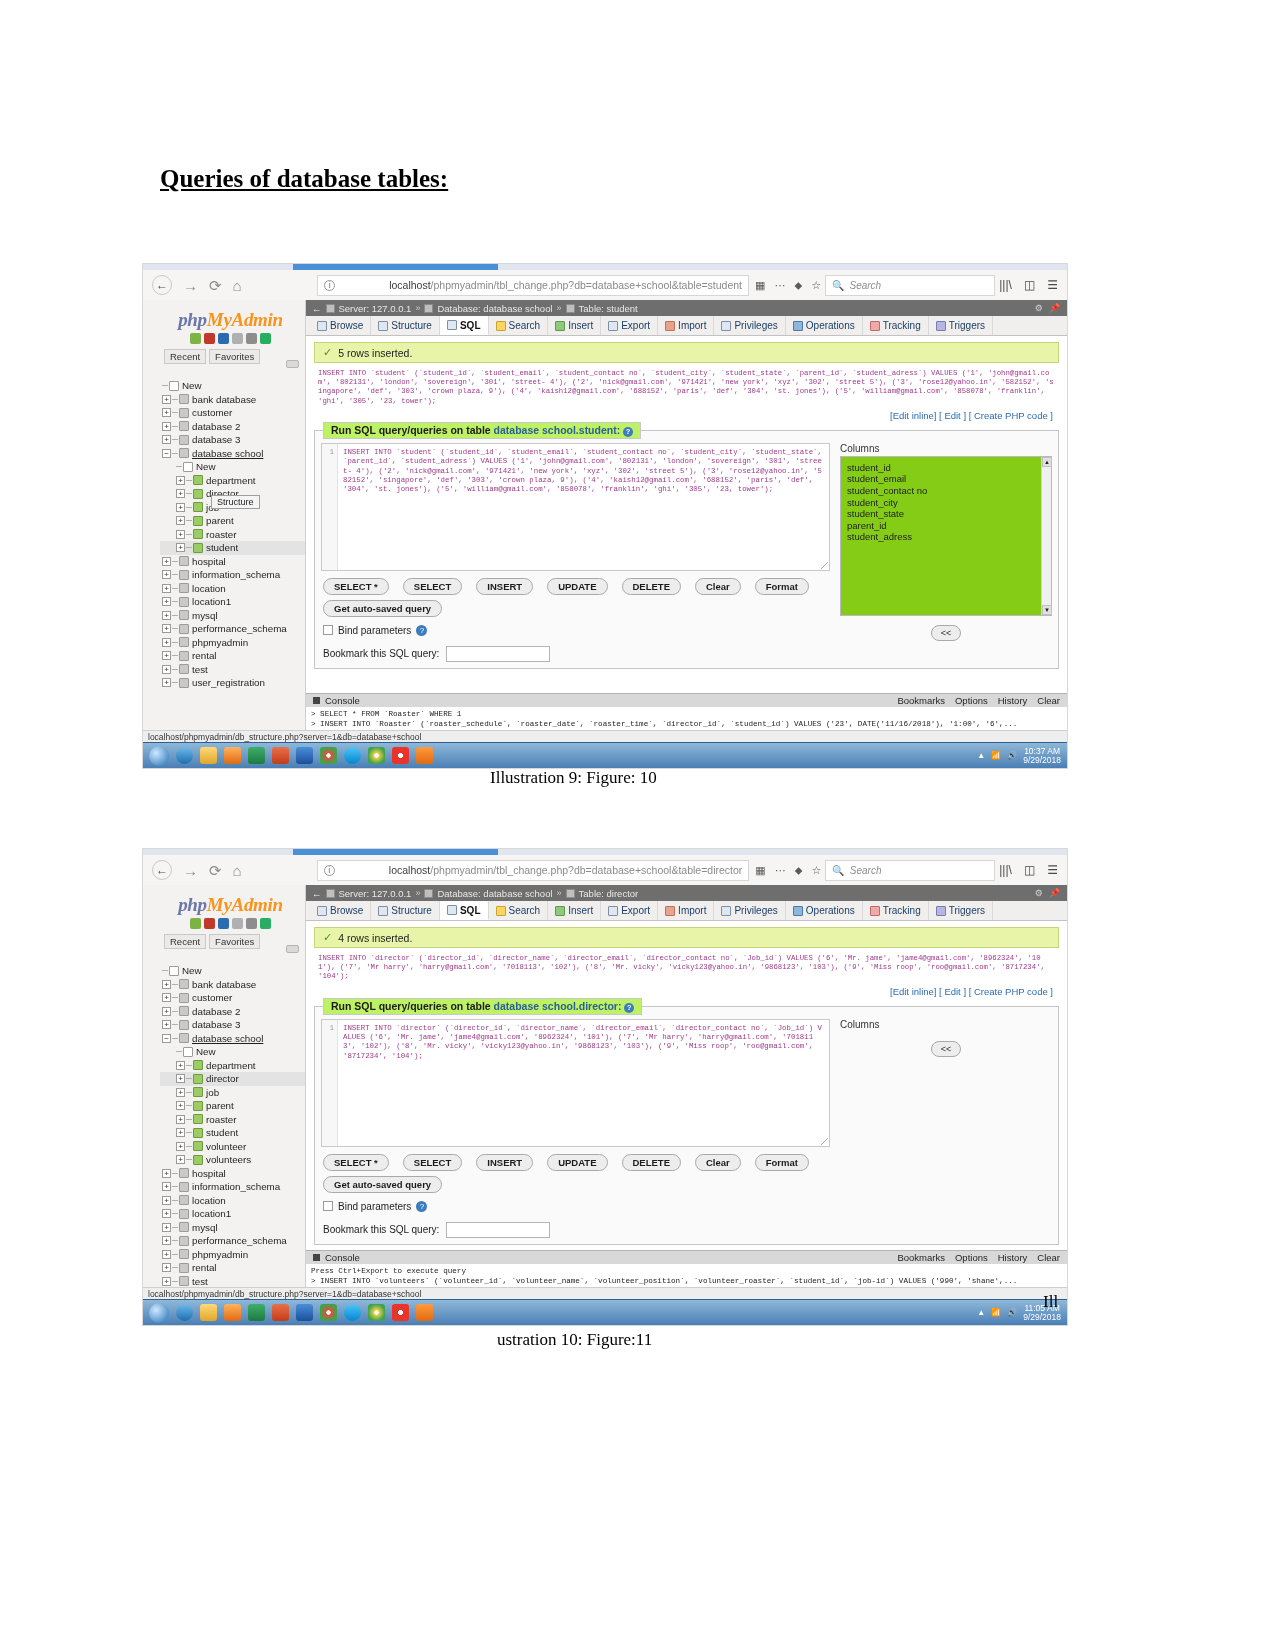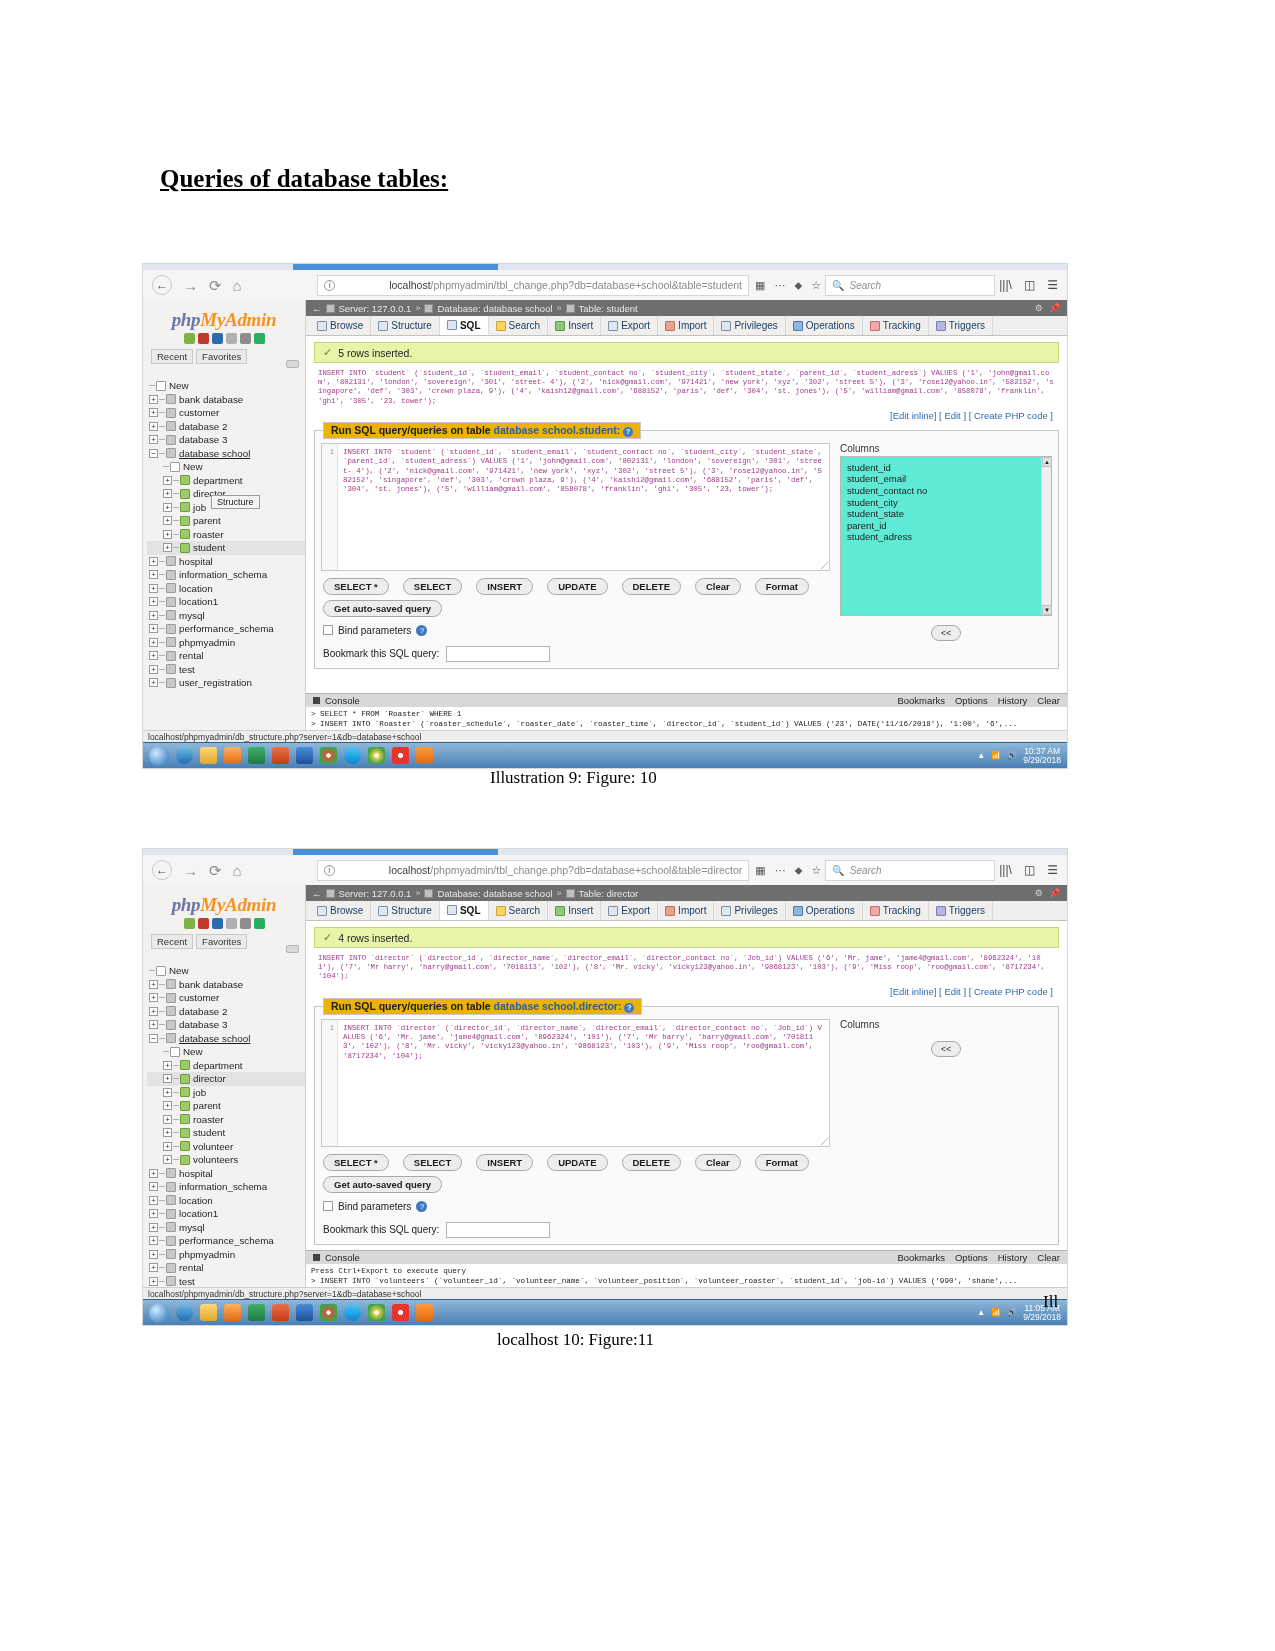--- a/index.html
+++ b/index.html
@@ -49,21 +49,21 @@
                display:flex; align-items:center; gap:5px; padding:0 6px; margin-right:4px; }
   .searchbox .q { font-size:10px; color:#666; }
   .searchbox .ph { font-size:10px; color:#8d8d8d; font-style:italic; }
   .right-icons { display:flex; align-items:center; gap:12px; padding-right:9px; font-size:12px; color:#4a4a4a; }
 
   
   .pma { position:absolute; left:0; top:36px; right:0; bottom:26px; display:flex; background:#fff; }
 
   
   .sidebar { width:163px; background:#f3f2f1; border-right:1px solid #cfcfcf;
-             padding:4px 0 0 0; position:relative; }
+             padding:4px 0 0 13px; position:relative; }
   .pma-logo { text-align:center; font-family:"Liberation Serif", serif;
               font-size:19px; font-weight:bold; font-style:italic; padding:5px 0 2px; letter-spacing:-0.3px;}
   .pma-logo .p1 { color:#6c77a8; }
   .pma-logo .p2 { color:#f7941d; }
   .logo-icons { display:flex; justify-content:center; gap:3px; padding-bottom:3px; }
   .li { width:11px; height:11px; border-radius:2px; display:inline-block; }
   .li.home{background:#7cb342;} .li.doc{background:#c0392b;} .li.help{background:#2b6cb0;}
   .li.sql{background:#b0b0b0;} .li.gear{background:#8d8d8d;} .li.refresh{background:#27ae60;}
   .recentfav { display:flex; gap:3px; padding:2px 0 3px 8px; }
   .rf { font-size:9.5px; color:#333; border:1px solid #c8c8c8; background:#eceae8; padding:1px 5px; }
@@ -112,21 +112,21 @@
             font-size:10.5px; color:#222; display:flex; align-items:center; gap:6px; }
   .check { color:#4a8f2f; font-size:11px; }
 
   .sqlprint { font-family:"Liberation Mono", monospace; font-size:7.3px;
               line-height:9.2px; color:#a03a8a; padding:6px 4px 2px 4px; word-break:break-all; }
 
   .editlinks { text-align:right; font-size:9.5px; color:#2b6cb0; padding:2px 6px 0 0; }
 
   .fieldset { border:1px solid #c6c6c6; margin-top:9px; position:relative;
               display:flex; padding:12px 6px 6px 6px; background:#fafafa; }
-  .legend { position:absolute; left:8px; top:-9px; background:#eab308; border:1px solid #c8c8c8;
+  .legend { position:absolute; left:8px; top:-9px; background:#bef264; border:1px solid #c8c8c8;
             font-size:10.5px; font-weight:bold; padding:1px 7px; color:#1b1b1b; }
   .legend .blue { color:#2a6099; }
   .legend .qmark { display:inline-block; width:10px; height:10px; background:#3b7bbf;
                    color:#fff; border-radius:50%; font-size:7.5px; line-height:10px; text-align:center; }
 
   .editorwrap { flex:1; }
   .editor { border:1px solid #c9c9c9; background:#fff; height:128px; display:flex;
             font-family:"Liberation Mono", monospace; font-size:7.4px; position:relative; }
   .gutter { width:16px; background:#f7f7f7; border-right:1px solid #e3e3e3; color:#999;
             font-size:7px; text-align:right; padding:4px 3px 0 0; }
@@ -140,21 +140,21 @@
   .btnrow2 { padding:5px 0 0 2px; }
   .bindrow { display:flex; align-items:center; gap:5px; padding:8px 0 0 2px; font-size:10px; color:#222; }
   .cbox { width:10px; height:10px; border:1px solid #9b9b9b; background:#fff; display:inline-block; }
   .qmark2 { width:11px; height:11px; background:#3b7bbf; color:#fff; border-radius:50%;
             font-size:8px; line-height:11px; text-align:center; display:inline-block; }
   .bmrow { display:flex; align-items:center; gap:7px; padding:10px 0 0 2px; font-size:10px; color:#222; }
   .bminput { width:104px; height:16px; border:1px solid #b5b5b5; background:#fff; }
 
   .colspanel { width:212px; margin-left:10px; }
   .colspanel .cap { font-size:10px; color:#333; padding-bottom:2px; }
-  .colsbox { border:1px solid #b9b9b9; background:#5eead4; height:160px; position:relative;
+  .colsbox { border:1px solid #b9b9b9; background:#84cc16; height:160px; position:relative;
              padding:5px 6px; font-size:9.5px; color:#222; line-height:11.6px; }
   .colsbox .sb { position:absolute; right:0; top:0; width:10px; height:100%; background:#f0f0f0;
                  border-left:1px solid #d3d3d3; }
   .colsbox .sb .up, .colsbox .sb .dn { position:absolute; left:0; width:10px; height:10px;
                  background:#e0e0e0; border:1px solid #c0c0c0; font-size:6px; text-align:center; line-height:8px;}
   .colsbox .sb .up{top:0;} .colsbox .sb .dn{bottom:0;}
   .ltbtn { margin:9px auto 0 auto; width:30px; font-size:9px; text-align:center;
            background:#ededed; border:1px solid #a9a9a9; border-radius:8px; padding:2px 0; color:#333; }
 
   
@@ -914,14 +914,14 @@
       <span>📶</span>
       <span>🔊</span>
       <span class="tb-clock">
         <span>11:05 AM</span><br>
         <span>9/29/2018</span>
       </span>
     </span>
   </div>
 </div>
 
-<div class="caption" id="cap2">localhost 10: Figure:11</div>
+<div class="caption" id="cap2">ustration 10: Figure:11</div>
 <div class="caption" id="cap2stray">Ill</div>
 
 </body></html>

